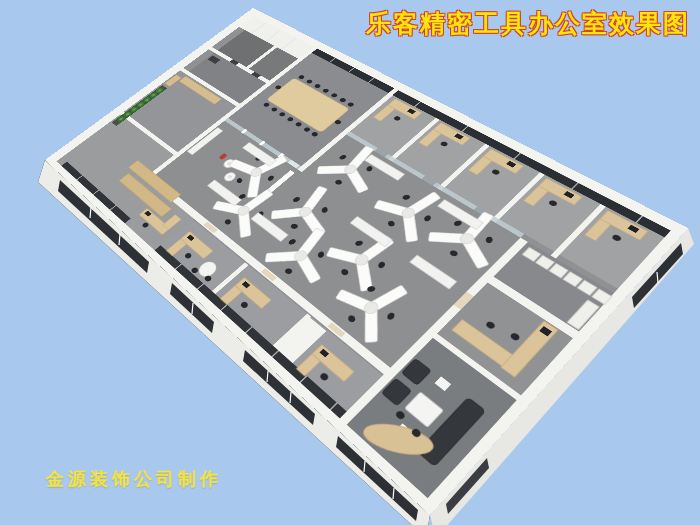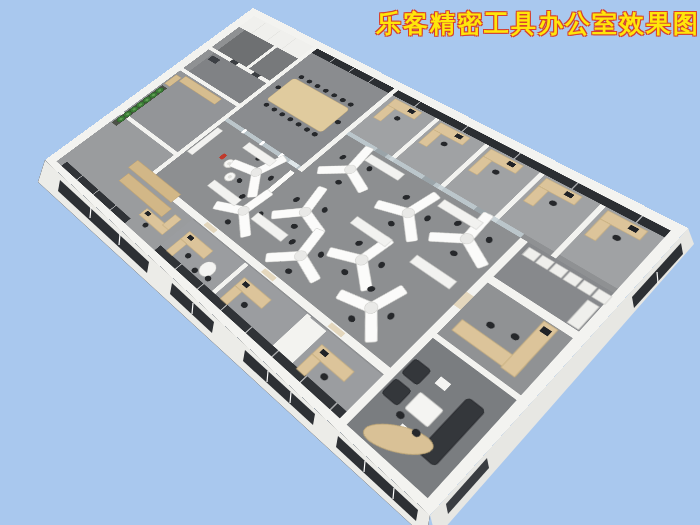--- a/index.html
+++ b/index.html
@@ -5,21 +5,21 @@
   html,body{margin:0;padding:0;}
   .stage{position:relative;width:700px;height:525px;overflow:hidden;background:#a9c8ee;
          font-family:"DejaVu Sans","Liberation Sans",sans-serif;}
   .skirt-svg{position:absolute;left:0;top:0;}
   .plan-wrap{position:absolute;left:0;top:0;width:900px;height:500px;
              transform-origin:0 0;
              transform:matrix3d(0.21958,0.157038,0,-0.00038336,-0.4251,0.271569,0,-0.00020269,0,0,1,0,253,8,0,1);}
   .plan-wrap svg{display:block;}
   .title-label{position:absolute;left:366px;top:7px;width:334px;white-space:nowrap;
                font-weight:bold;font-size:25px;letter-spacing:2px;color:#ffe60a;
-               text-shadow:-1px -1px 0 #d6402e,1px -1px 0 #d6402e,-1px 1px 0 #d6402e,1px 1px 0 #d6402e;text-align:right;}
+               text-shadow:-1px -1px 0 #d6402e,1px -1px 0 #d6402e,-1px 1px 0 #d6402e,1px 1px 0 #d6402e;}
   .credit-label{position:absolute;left:46px;top:467px;white-space:nowrap;
                 font-weight:bold;font-size:18px;letter-spacing:4px;color:#f7e43a;
                 text-shadow:0 1px 1px rgba(120,100,0,0.25);}
 </style>
 </head>
 <body>
 
 <div class="stage" style="background: rgb(169, 200, 238);">
   <svg class="skirt-svg" width="700" height="525" id="skirt-svg">
       <polygon points="45,160 430,515 426,538 38,182" fill="#ececе8"></polygon>
@@ -430,13 +430,14 @@
           <rect x="800" y="366" width="16" height="12" fill="#f4f4f2"></rect>
           <rect x="806" y="442" width="16" height="12" fill="#f4f4f2"></rect>
           <ellipse cx="815" cy="460" rx="42" ry="16" fill="#d9c196" stroke="#c1a876" transform="rotate(-28 815 460)"></ellipse>
           <ellipse cx="797" cy="436" rx="5.5" ry="4.5" fill="#26282b"></ellipse>
           <ellipse cx="826" cy="440" rx="5.5" ry="4.5" fill="#26282b"></ellipse>
           <rect x="44" y="140" width="24" height="13" fill="#3c3f44"></rect>
         </g>
       </svg>
   </div>
   <div class="title-label">乐客精密工具办公室效果图</div>
+  <div class="credit-label">金源装饰公司制作</div>
 </div>
 
 </body></html>

